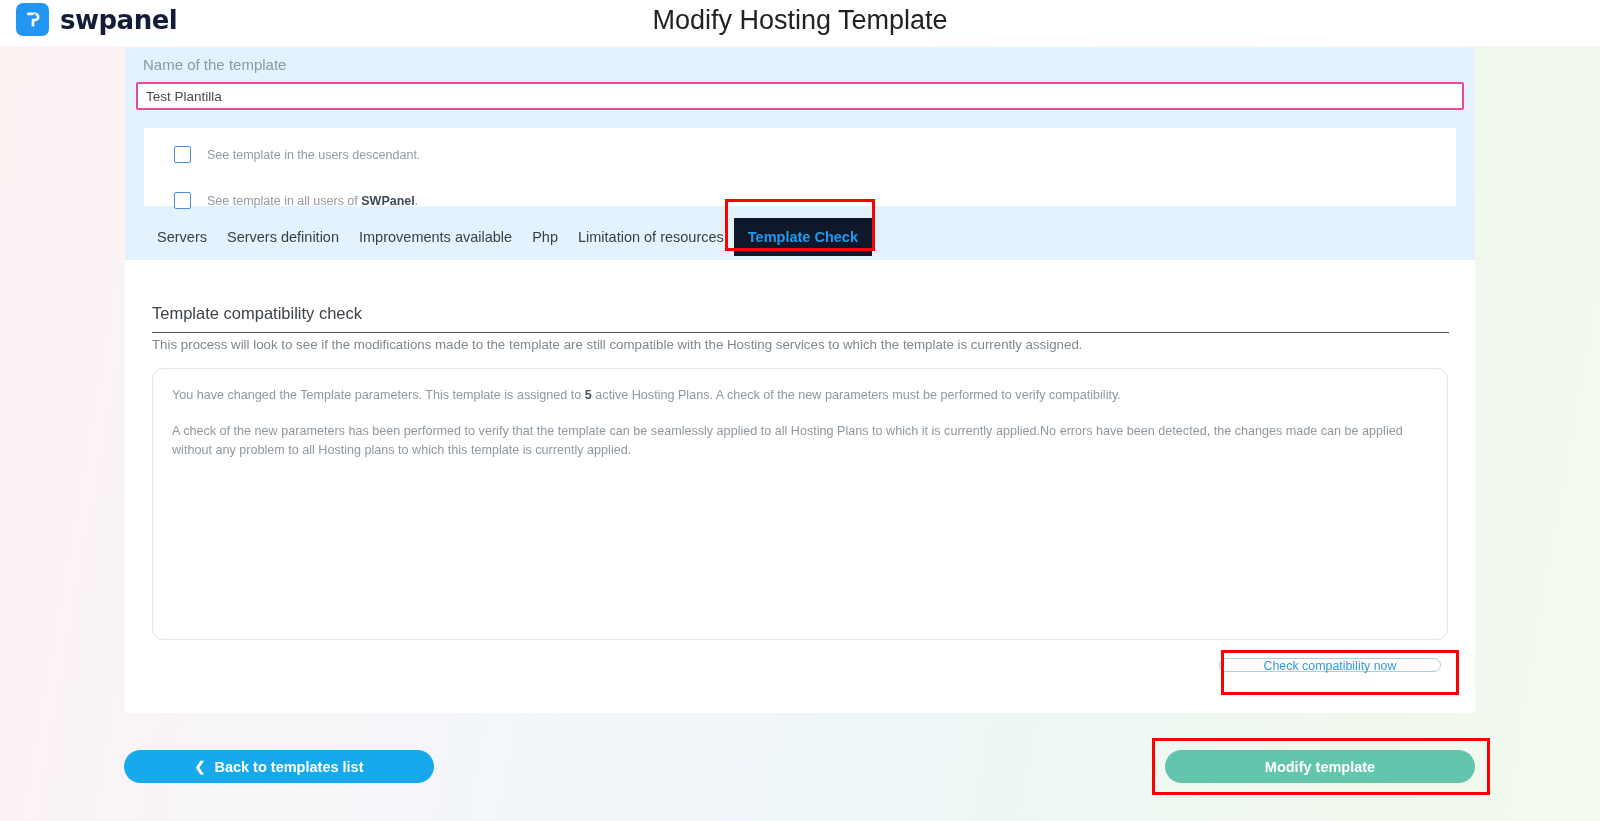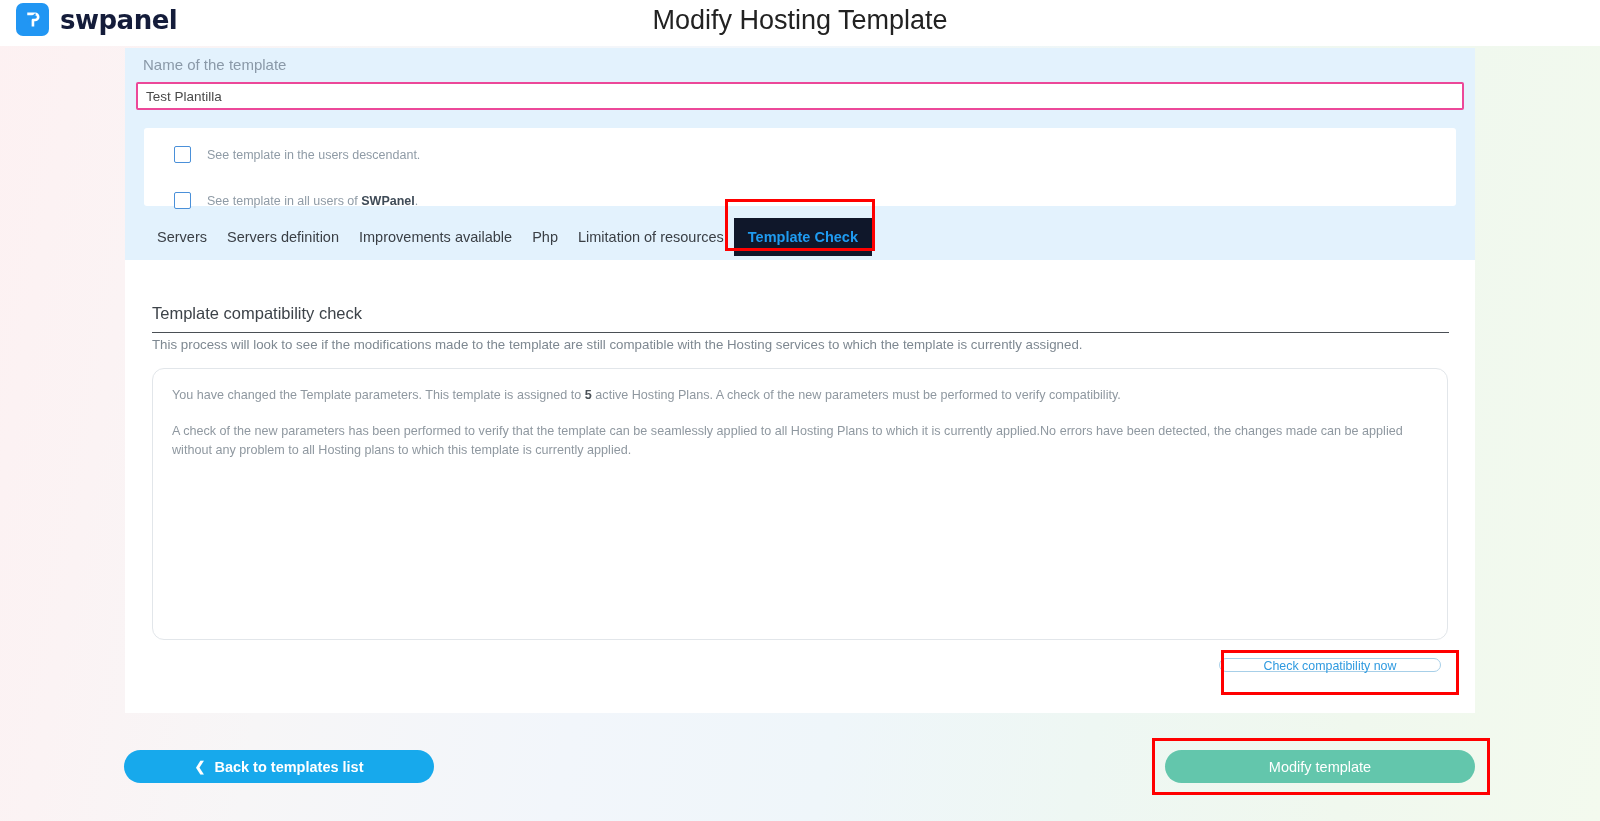--- a/index.html
+++ b/index.html
@@ -244,21 +244,21 @@
   .chev { font-size: 13px; line-height: 1; }
   .modify-btn {
     position: absolute;
     left: 1165px; top: 750px;
     width: 310px; height: 33px;
     border: none;
     border-radius: 17px;
     background: #63c6ac;
     color: #ffffff;
     font-size: 14.5px;
-    font-weight: normal;
+    font-weight: bold;
     font-family: "Liberation Sans", sans-serif;
     cursor: pointer;
   }
   .annot-modify {
     left: 1152px; top: 738px;
     width: 338px; height: 57px;
   }
 </style>
 </head>
 <body>

